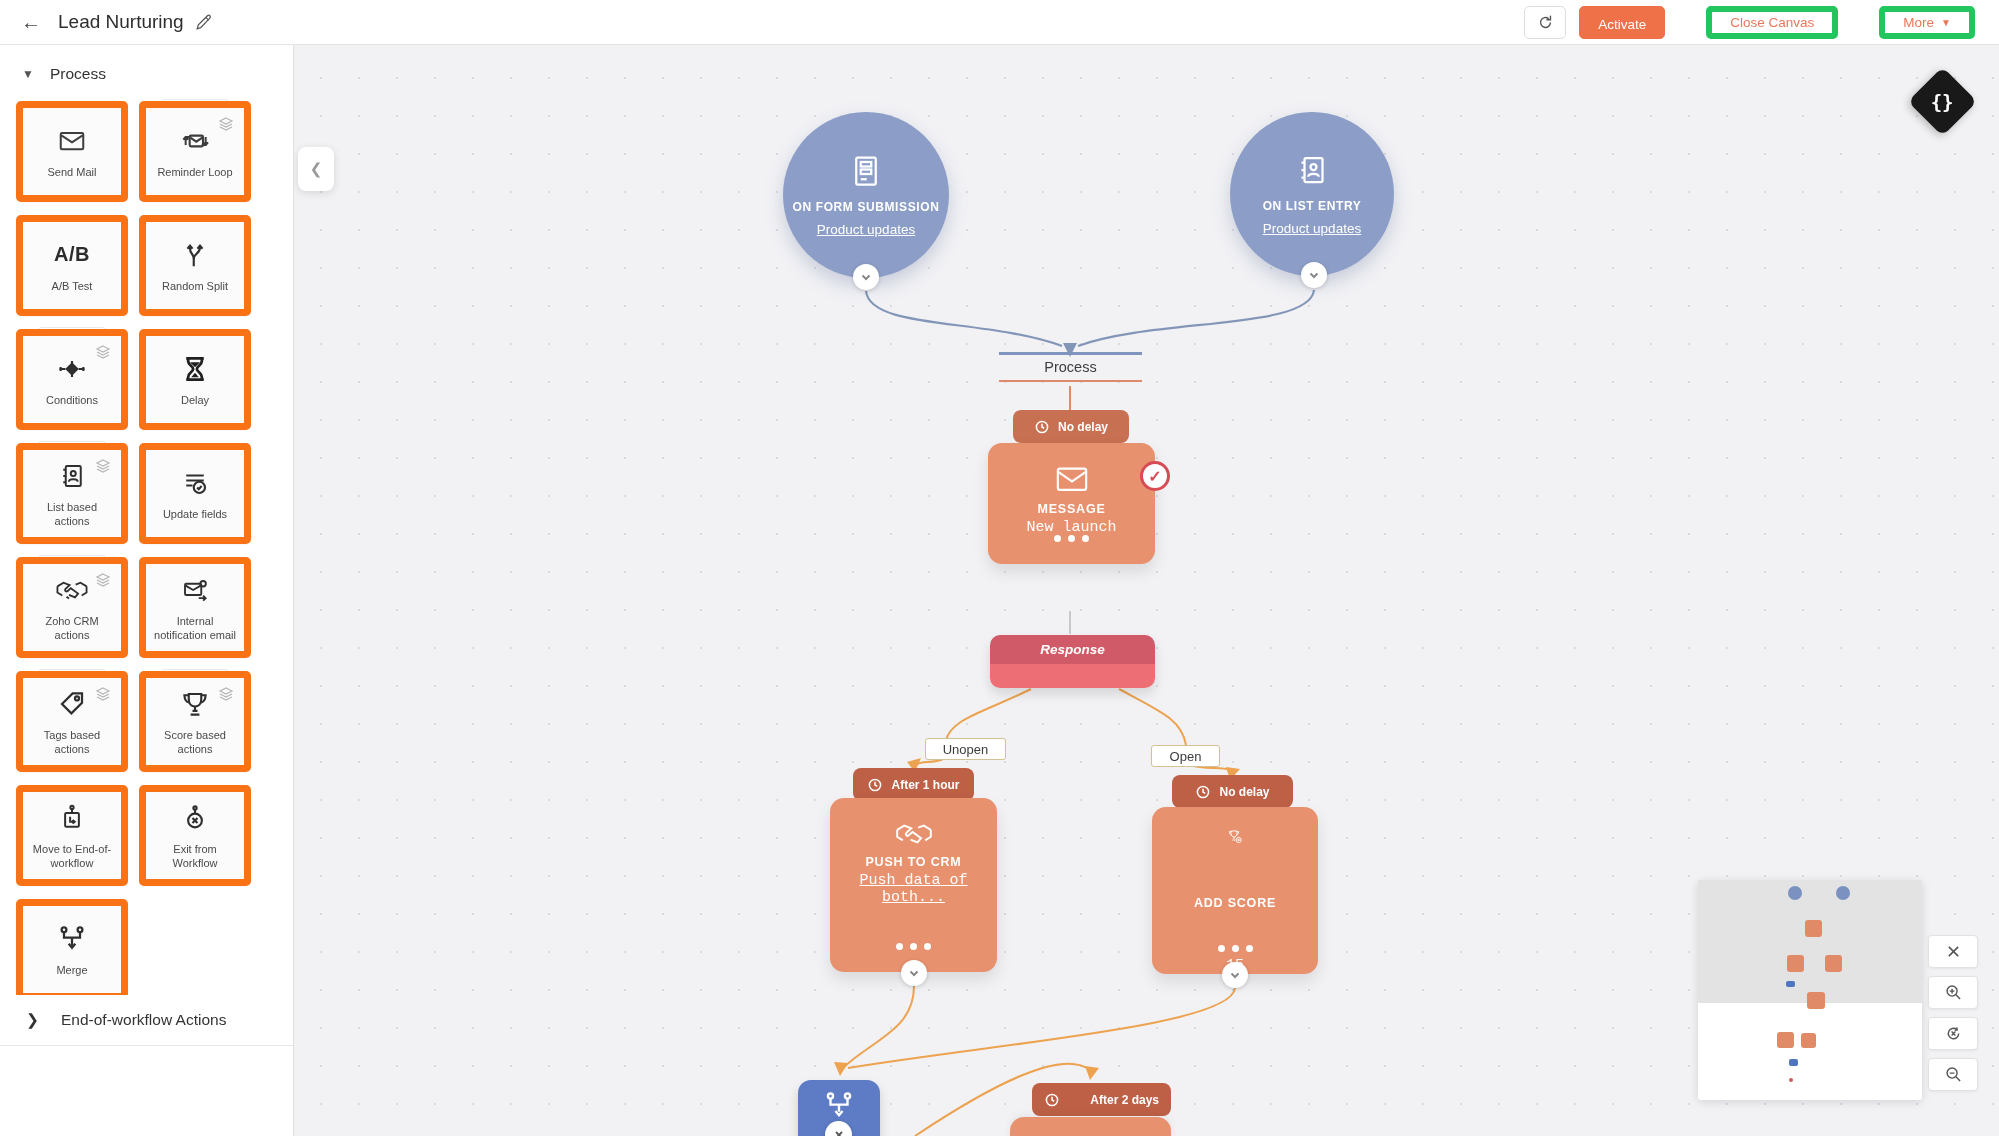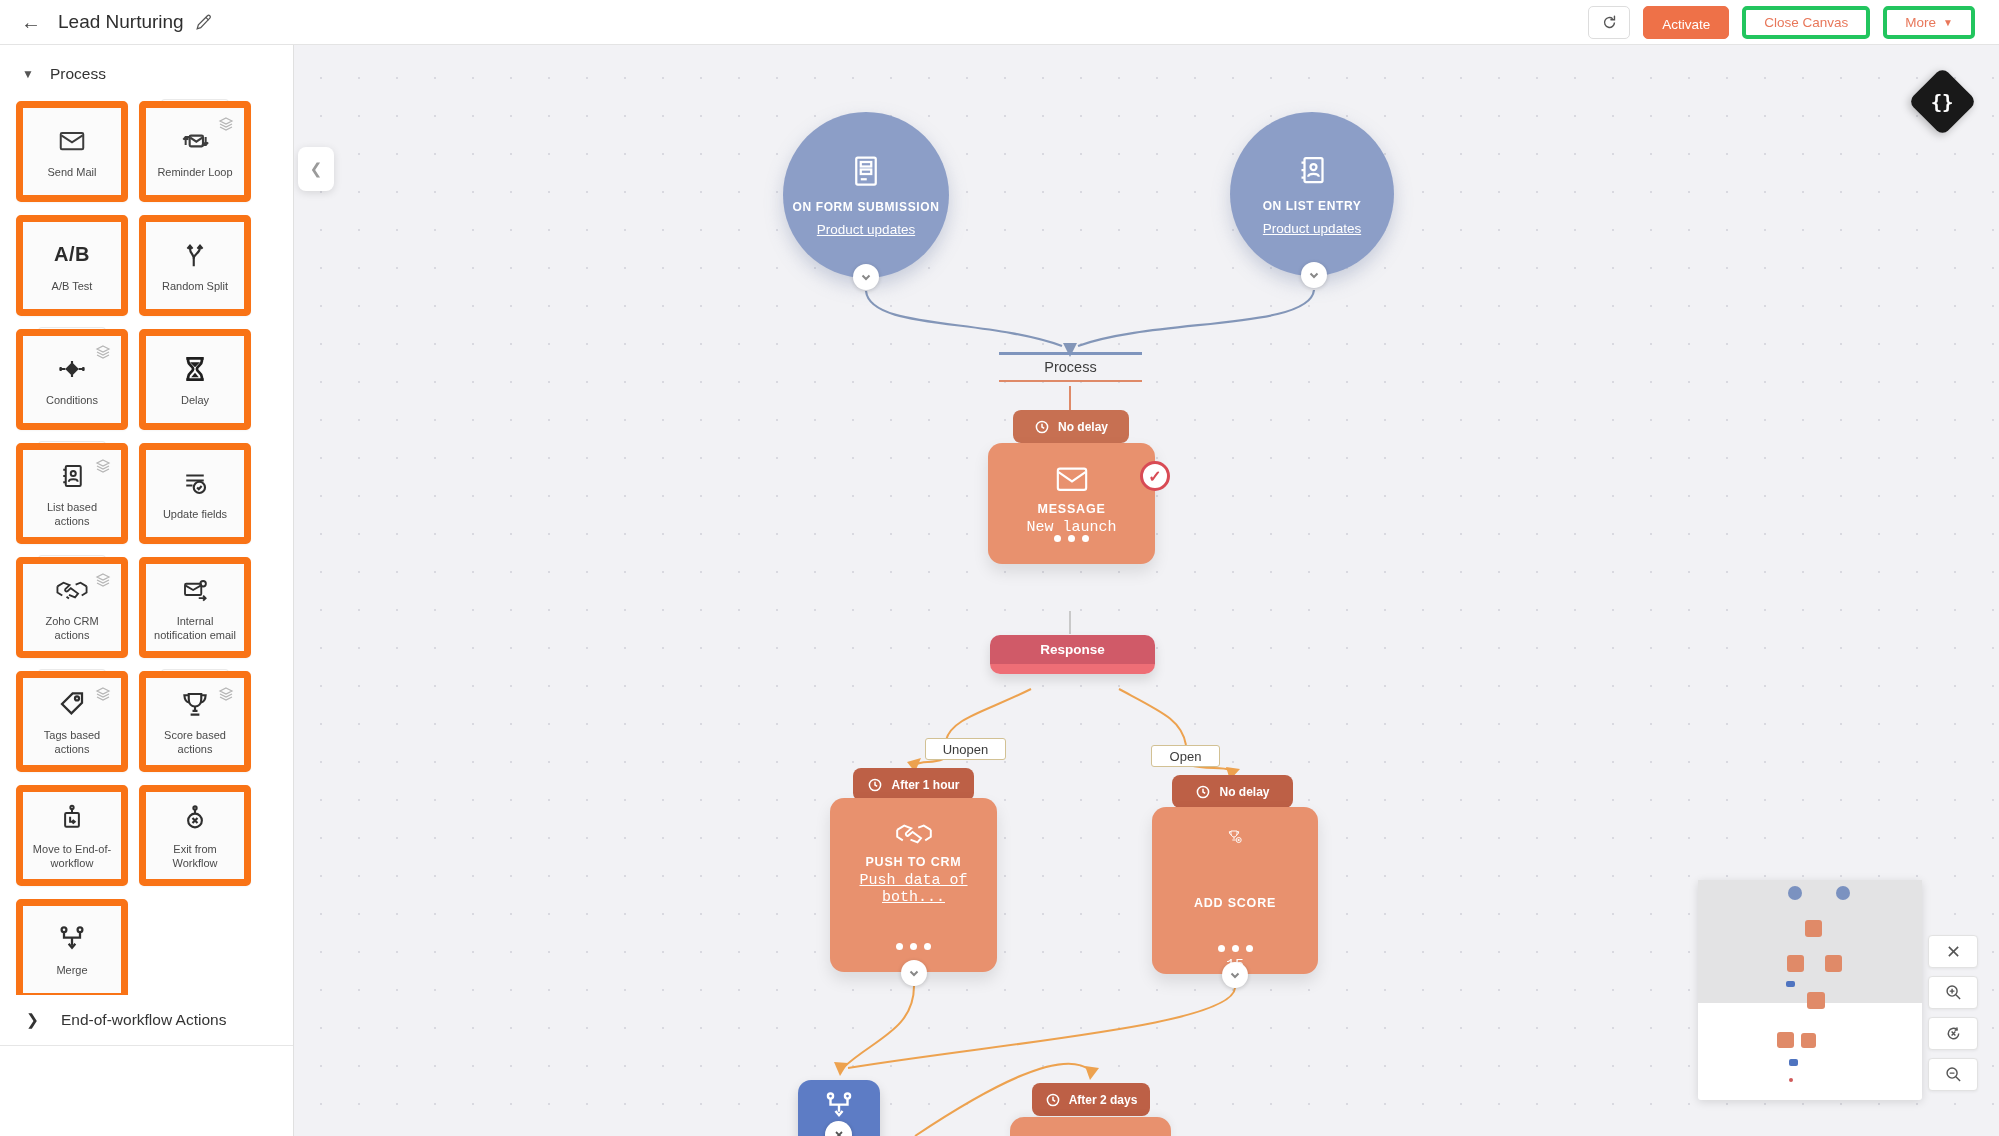--- a/index.html
+++ b/index.html
@@ -8,21 +8,21 @@
 
   
   .topbar { position:absolute; top:0; left:0; right:0; height:45px; background:#fff; border-bottom:1px solid #e4e4e4; z-index:30; display:flex; align-items:center; }
   .back-btn { width:26px; height:26px; margin-left:18px; border:none; background:none; font-size:20px; color:#444; cursor:pointer; line-height:26px; }
   .page-title { font-size:19px; color:#2e2e2e; margin-left:14px; font-weight:400; }
   .edit-btn { background:none; border:none; margin-left:10px; cursor:pointer; color:#555; display:flex; }
   .topbar-right { margin-left:auto; display:flex; align-items:center; gap:13px; margin-right:24px; }
   .icon-btn { width:42px; height:33px; background:#fff; border:1px solid #ddd; border-radius:5px; color:#555; display:flex; align-items:center; justify-content:center; cursor:pointer; }
   .btn { height:33px; border-radius:5px; font-size:13.5px; padding:10px 18px; cursor:pointer; }
   .btn-primary { background:#ee7148; border:1px solid #ee7148; color:#fff; }
-  .btn-outline { background:#fff; border:4px solid #22c55e; color:#e8775a; display:flex; align-items:center; gap:7px; }
+  .btn-outline { background:#fff; border:6px solid #22c55e; color:#e8775a; display:flex; align-items:center; gap:7px;margin-left:28px; }
   .caret { font-size:10px; }
 
   
   .sidebar { position:absolute; top:45px; left:0; width:294px; bottom:0; background:#fff; border-right:1px solid #e0e0e0; z-index:20; }
   .side-header { display:flex; align-items:center; gap:16px; padding:20px 0 14px 22px; font-size:15.5px; color:#333; cursor:pointer; }
   .side-header .chev { color:#555; font-size:12px; }
   .cards { display:grid; grid-template-columns:112px 112px; column-gap:11px; row-gap:13px; padding:4px 0 0 16px; }
   .card { position:relative; width:112px; height:101px; background:#fbfbfb; border:7px solid #f97316; border-radius:5px; box-shadow:0 1px 2px rgba(0,0,0,.04); display:flex; flex-direction:column; align-items:center; justify-content:center; gap:8px; cursor:grab; }
   .card.stacked::before { content:""; position:absolute; top:-5px; left:7px; right:7px; height:6px; background:#fcfcfc; border:1px solid #e6e6e6; border-bottom:none; border-radius:4px 4px 0 0; z-index:-1; }
   .card.stacked::after { content:""; position:absolute; top:-9px; left:15px; right:15px; height:6px; background:#fdfdfd; border:1px solid #eaeaea; border-bottom:none; border-radius:4px 4px 0 0; z-index:-2; }
@@ -62,21 +62,21 @@
   .node { position:absolute; background:#e8916e; border-radius:14px; box-shadow:0 8px 16px rgba(0,0,0,.10); color:#fff; display:flex; flex-direction:column; align-items:center; text-align:center; cursor:pointer; z-index:3; }
   .node .ntype { font-size:12.5px; font-weight:bold; letter-spacing:.8px; margin-top:7px; }
   .node .nname { font-size:15px; margin-top:3px;font-family:Liberation Mono, monospace; }
   .node .nname.link { text-decoration:underline; cursor:pointer; }
   .node .nicon { margin-top:22px; }
   .node .menu { position:absolute; bottom:22px; left:0; right:0; display:flex; justify-content:center; gap:7px; cursor:pointer; }
   .node .menu i { width:7px; height:7px; border-radius:50%; background:#fff; }
 
   .check-badge { position:absolute; width:30px; height:30px; border-radius:50%; background:#fff; border:3px solid #d84b55; color:#d84b55; display:flex; align-items:center; justify-content:center; z-index:4; font-weight:bold; }
 
-  .response { position:absolute; left:990px; top:635px; width:165px; height:39px; border-radius:10px; overflow:hidden; box-shadow:0 6px 12px rgba(0,0,0,.12); z-index:3; cursor:pointer; }
+  .response { position:absolute; left:990px; top:635px; width:165px; height:53px; border-radius:10px; overflow:hidden; box-shadow:0 6px 12px rgba(0,0,0,.12); z-index:3; cursor:pointer;font-style:italic; }
   .response .r-top { height:29px; background:#d05a68; color:#fff; font-size:13.5px; font-weight:bold; display:flex; align-items:center; justify-content:center; }
   .response .r-bottom { height:24px; background:#ee6e76; }
 
   .branch-label { position:absolute; background:#fff; border:1px solid #d2c194; border-radius:3px; color:#3c3c3c; font-size:13px; display:flex; align-items:center; justify-content:center; z-index:3; }
 
   .merge-node { position:absolute; left:798px; top:1080px; width:82px; height:70px; background:#5d7cc5; border-radius:13px; box-shadow:0 6px 12px rgba(0,0,0,.15); display:flex; align-items:flex-start; justify-content:center; padding-top:9px; color:#fff; z-index:3; cursor:pointer; }
   .exit-pin { position:absolute; left:825px; top:1121px; width:27px; height:27px; border-radius:50%; background:#fff; box-shadow:0 1px 4px rgba(0,0,0,.2); display:flex; align-items:center; justify-content:center; color:#555; z-index:4; }
   .partial-node { position:absolute; left:1010px; top:1117px; width:161px; height:40px; background:#e8916e; border-radius:14px 14px 0 0; box-shadow:0 -2px 8px rgba(0,0,0,.06); z-index:3; }
 
   
@@ -493,21 +493,21 @@
           <path d="M6 7v4h12V7M12 11v5"></path>
           <path d="M9.5 15.5l2.5 3 2.5-3"></path>
         </svg>
     </div>
     <div class="exit-pin">
       <svg width="14" height="14" viewBox="0 0 14 14" fill="none" stroke="#555" stroke-width="1.8">
           <path d="M4 4l6 6M10 4l-6 6"></path>
         </svg>
     </div>
 
-    <div class="badge dark" style="left:1032px; top:1083px; width:118px;">
+    <div class="badge dark" style="left:1032px; top:1083px; width:139px;justify-content:space-between;">
       <svg width="16" height="16" viewBox="0 0 16 16" fill="none" stroke="#fff" stroke-width="1.5">
           <circle cx="8" cy="8" r="5.6"></circle>
           <path d="M8 4.8V8l2.2 1.4"></path>
         </svg>
       <span>After 2 days</span>
     </div>
     <div class="partial-node"></div>
 
   </div>
 

